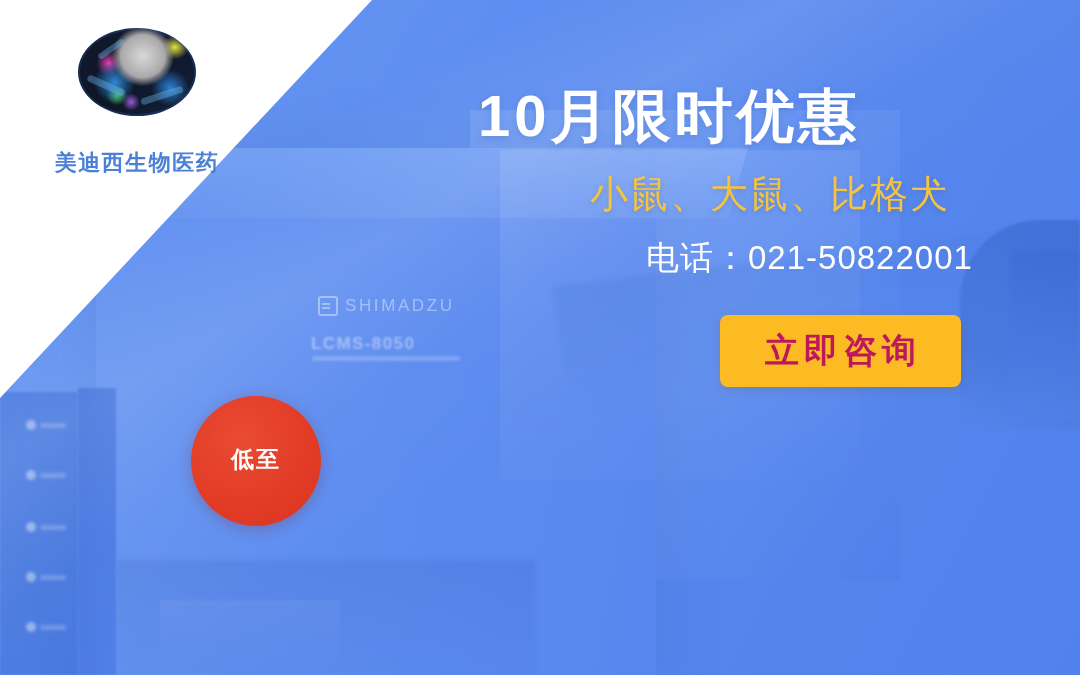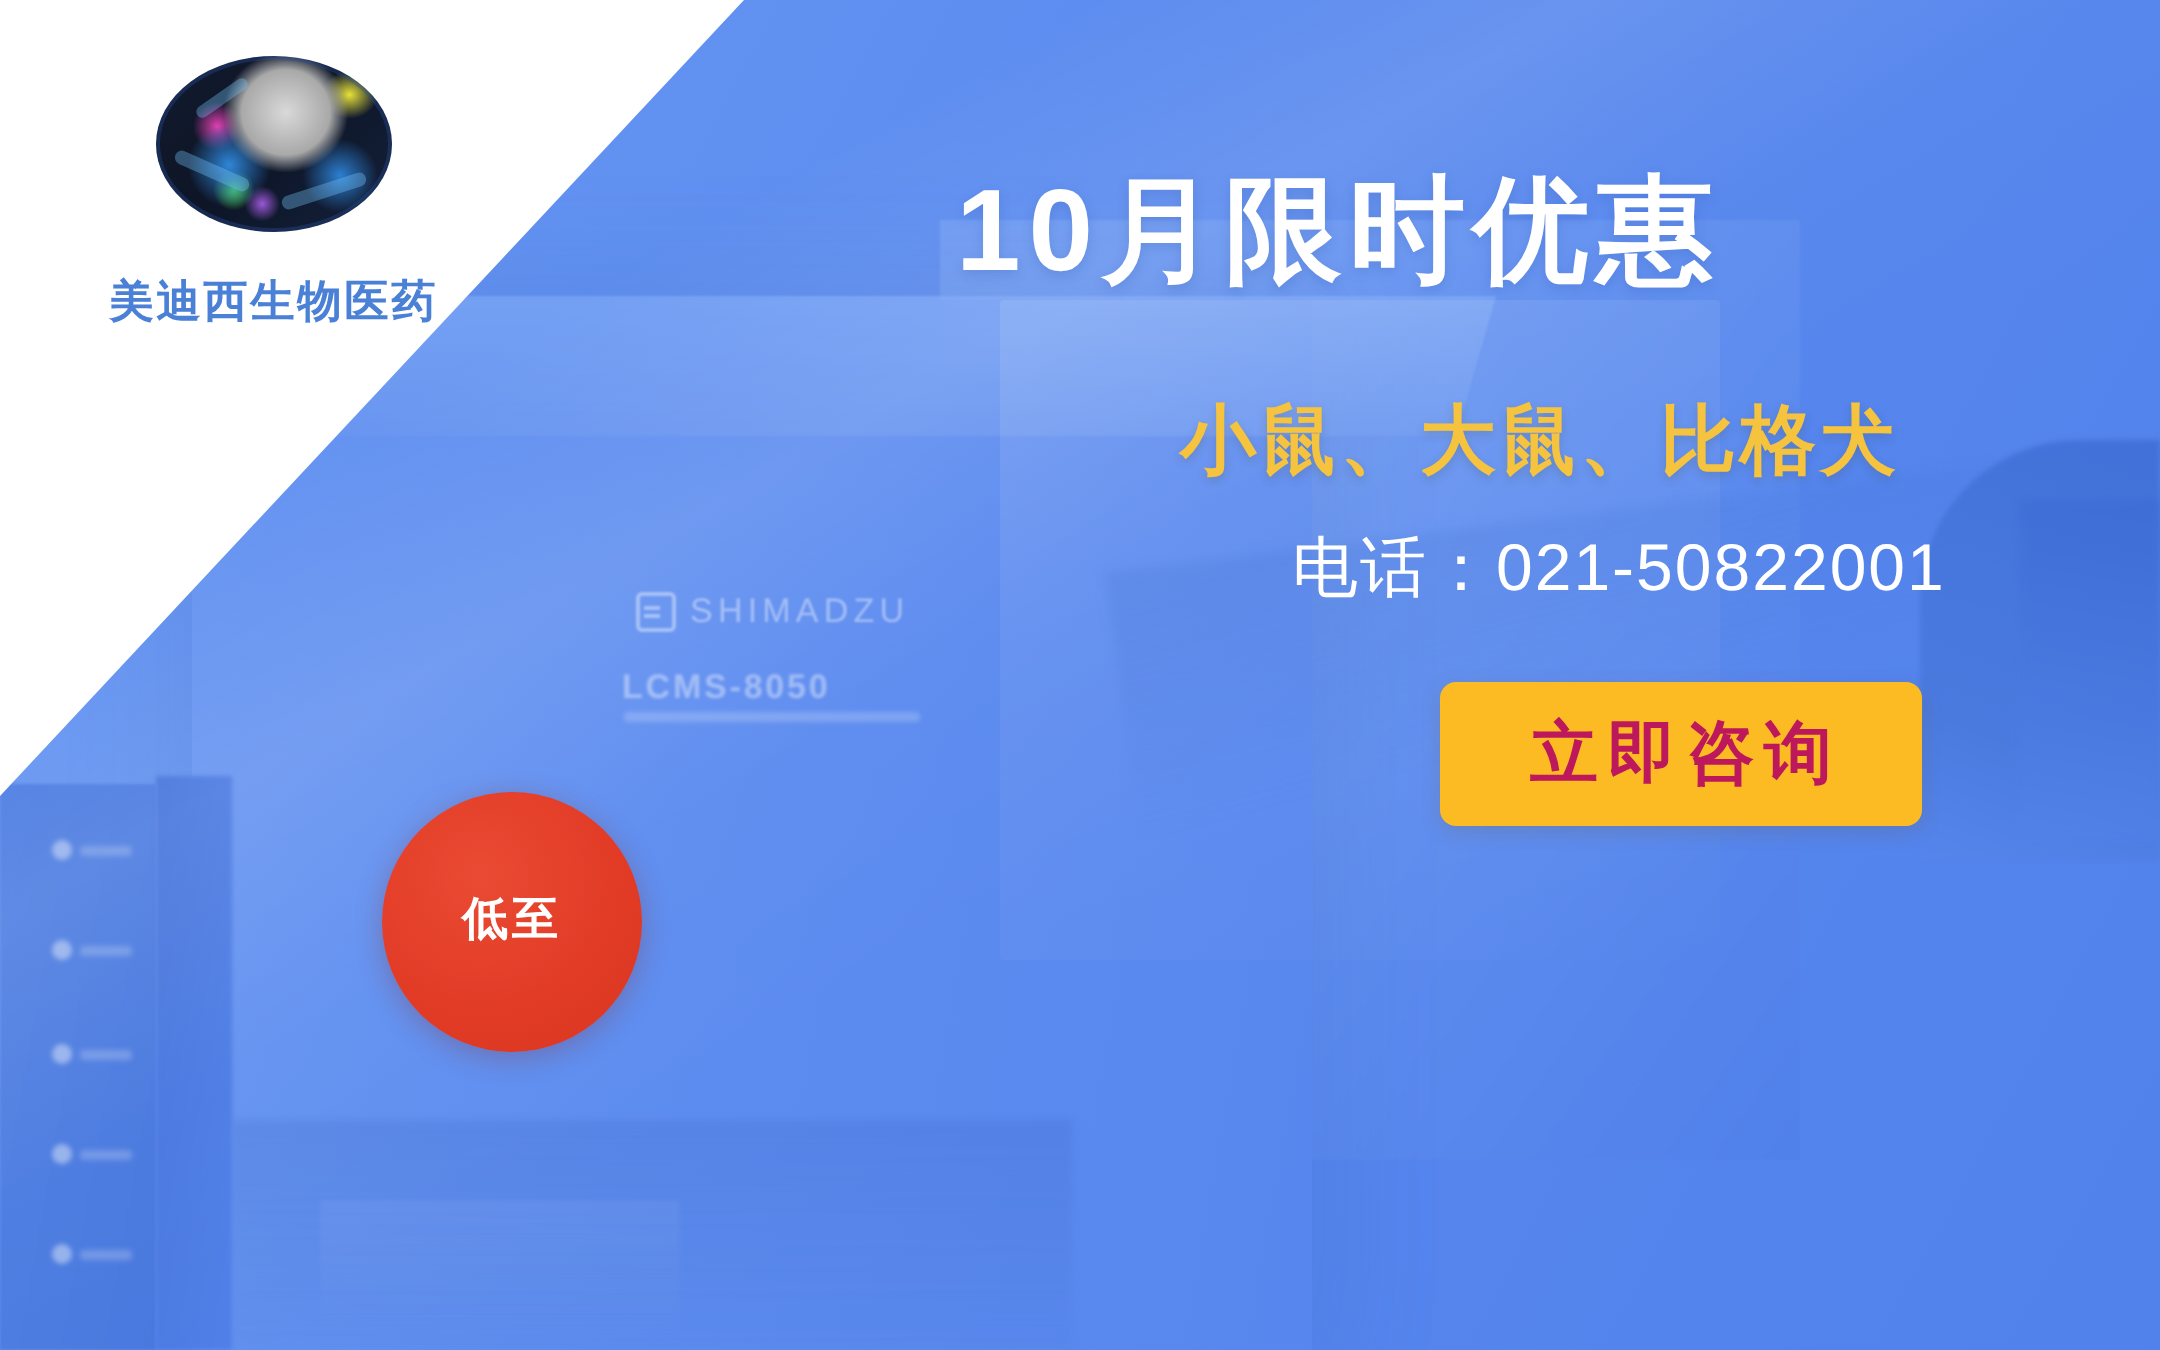--- a/index.html
+++ b/index.html
@@ -279,21 +279,21 @@
     font-size: 27px;
     line-height: 1;
     font-weight: 400;
     color: #ffffff;
     letter-spacing: 0.2px;
     text-shadow:
       0 0 2px rgba(0,0,0,0.55),
       0 1px 2px rgba(0,0,0,0.5);
   }
   .logo-cn {
-    margin-top: 20px;
+    margin-top: 32px;
     text-align: center;
     font-size: 22px;
     font-weight: 700;
     letter-spacing: 1.5px;
     color: #4a81d6;
     white-space: nowrap;
   }
 
   
   .badge {
@@ -339,24 +339,24 @@
     color: #ffffff;
     line-height: 1.16;
     letter-spacing: 5px;
     text-shadow: 0 2px 6px rgba(40,80,170,0.22);
     white-space: nowrap;
   }
   .headline .line2 {
     letter-spacing: 4px;
   }
   .subhead {
-    margin-top: 46px;
+    margin-top: 20px;
     margin-left: 112px;
     font-size: 38px;
-    font-weight: 700;
+    font-weight: 400;
     color: #f6c33f;
     letter-spacing: 2px;
     text-shadow: 0 2px 5px rgba(60,60,20,0.18);
     white-space: nowrap;
   }
   .phone {
     margin-top: 16px;
     margin-left: 168px;
     font-size: 33px;
     font-weight: 400;

